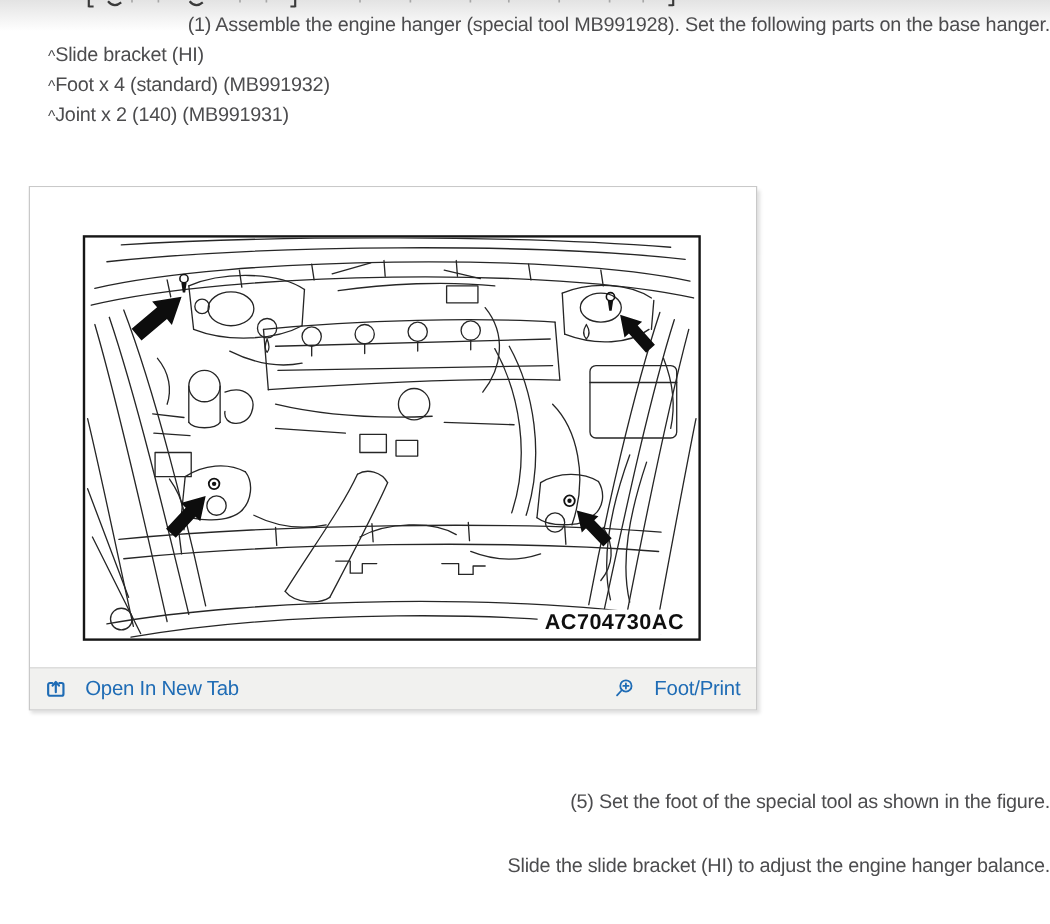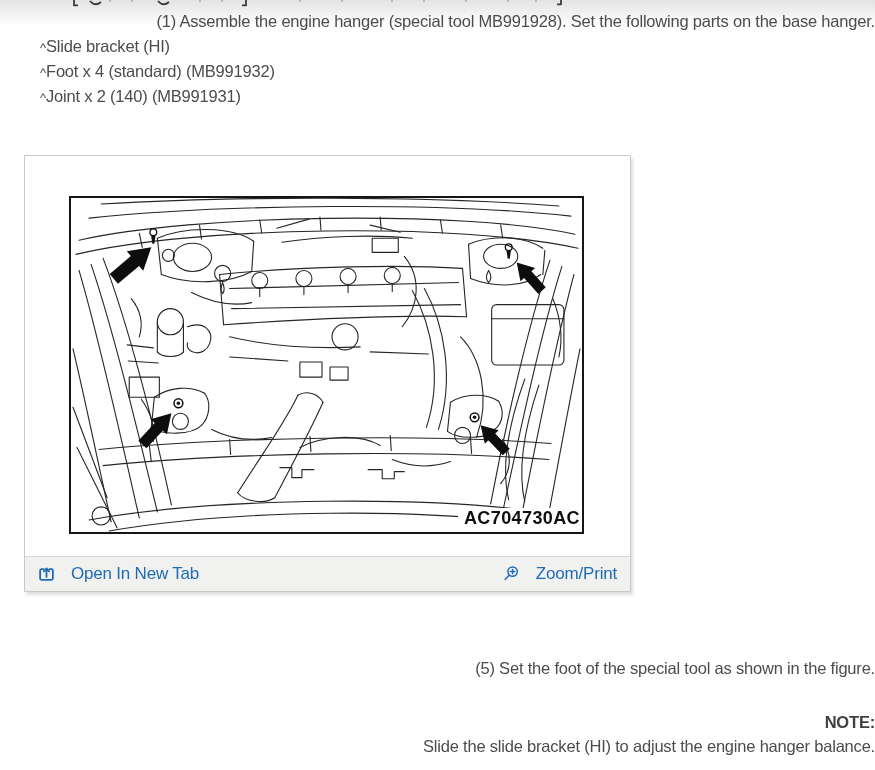--- a/index.html
+++ b/index.html
@@ -13,21 +13,21 @@
   .content{position:relative;padding-top:9px;z-index:3;text-align:right;}
   .step{margin:0 0 0 42px;font-size:16.5px;line-height:24px;letter-spacing:-0.2px;color:#4c4c4e;}
   .parts-list{list-style:none;margin:4px 0 0 30px;padding:0;}
   .part{display:flex;align-items:baseline;height:25px;font-size:16.5px;letter-spacing:-0.2px;}
   .marker{width:16px;font-size:13px;color:#4c4c4e;flex:0 0 16px;}
   .figure-card{margin:43px 0 0 24px;width:605px;background:#fff;
     border:1px solid #c9c9c9;box-shadow:2px 3px 3px rgba(0,0,0,0.13);}
   .diagram-area{padding:40px 44px 22px 44px;background:#fff;}
   .diagram-box{position:relative;width:515px;height:338px;border:2px solid #161616;box-sizing:border-box;background:#fff;}
   .diagram-box svg{display:block;width:100%;height:100%;}
-  .diagram-code{position:absolute;right:2px;bottom:3px;font-weight:bold;font-size:18px;
+  .diagram-code{position:absolute;right:12px;bottom:3px;font-weight:bold;font-size:18px;
     color:#0f0f0f;letter-spacing:0.4px;background:#fff;padding-left:6px;}
   .figure-footer{display:flex;justify-content:space-between;align-items:center;height:34px;
     background:#f1f1ef;border-top:1px solid #d8d8d6;padding:0 13px;}
   .fig-link{display:flex;align-items:center;gap:16px;color:#1f6cb5;text-decoration:none;
     font-size:17px;letter-spacing:-0.2px;cursor:pointer;}
   .lnk-icon{flex:0 0 auto;}
   .step2{margin-top:64px;}
   .note{margin:30px 0 0 55px;}
   .note-label{font-weight:bold;font-size:16.5px;line-height:24px;color:#404042;letter-spacing:-0.2px;}
   .note-text{font-size:16.5px;line-height:25px;letter-spacing:-0.2px;color:#4c4c4e;}
@@ -211,25 +211,24 @@
         <span>Open In New Tab</span>
       </a>
       <a class="fig-link" href="#">
         <svg class="lnk-icon" width="18" height="18" viewBox="0 0 18 18">
           <g stroke="#1f6cb5" stroke-width="1.5" fill="none" stroke-linecap="round">
             <circle cx="10.6" cy="6.6" r="4.7"></circle>
             <path d="M10.6,4.4 v4.4 M8.4,6.6 h4.4"></path>
             <path d="M7.1,10.2 L3.2,14.4"></path>
           </g>
         </svg>
-        <span>Zoom/Print</span>
+        <span>Foot/Print</span>
       </a>
     </div>
   </div>
 
   <p class="step step2">(5) Set the foot of the special tool as shown in the figure.</p>
 
   <div class="note">
-    <div class="note-label">NOTE:</div>
     <div class="note-text">Slide the slide bracket (HI) to adjust the engine hanger balance.</div>
   </div>
 
 </div>
 
 </body></html>

